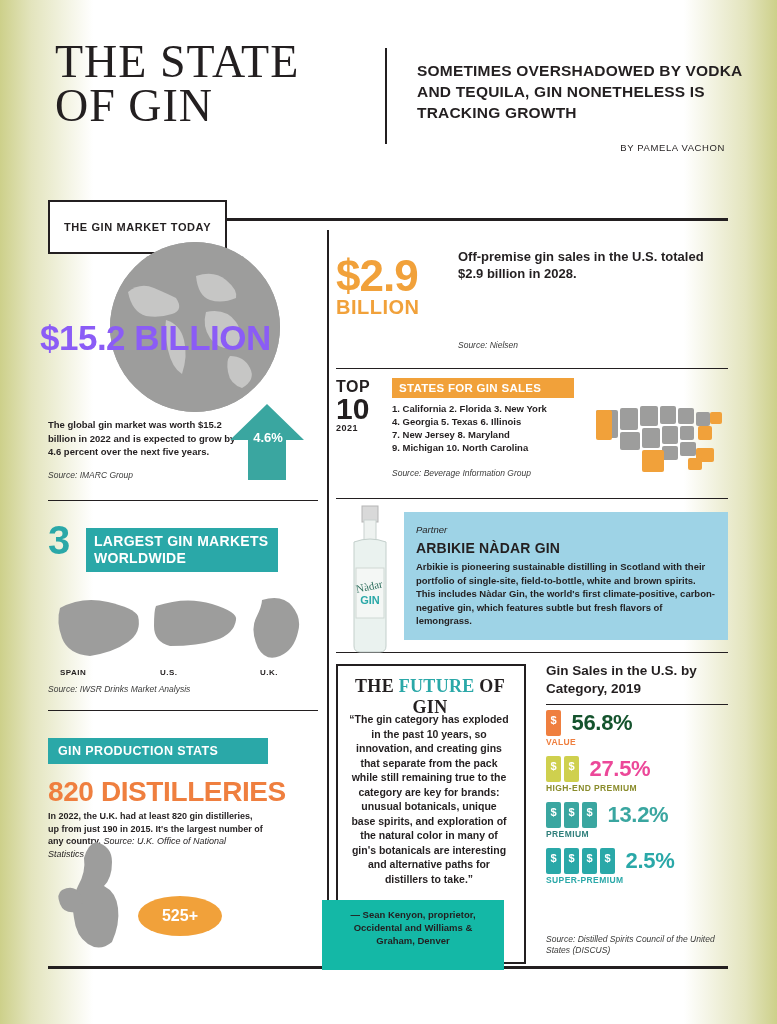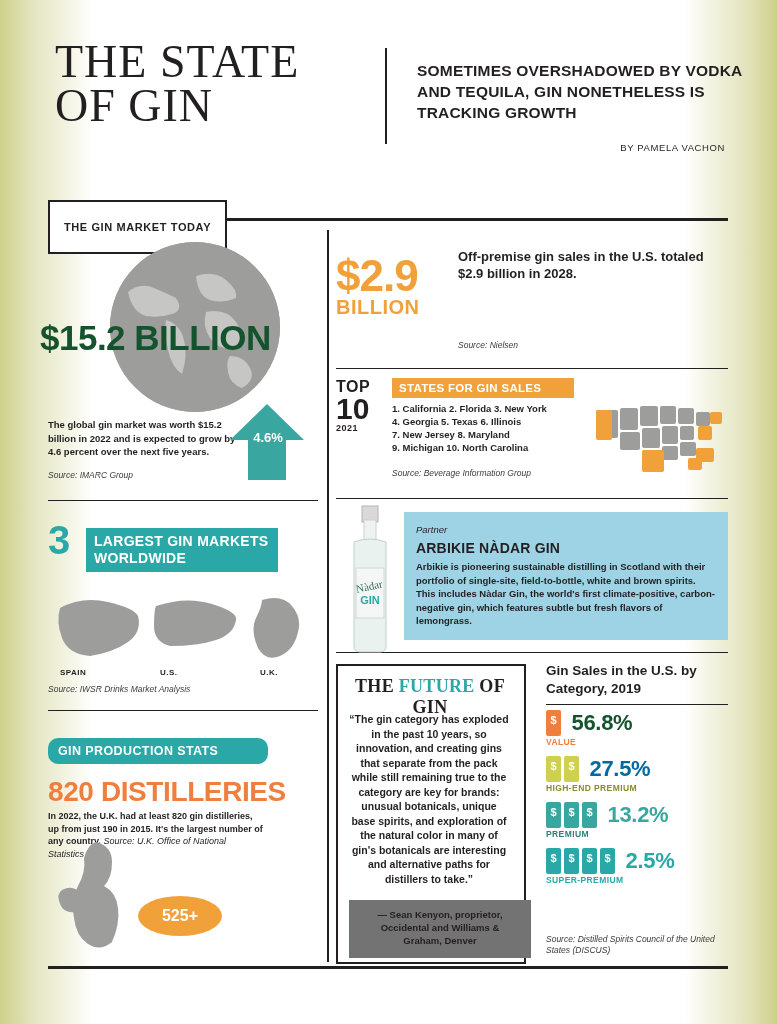--- a/index.html
+++ b/index.html
@@ -41,38 +41,38 @@
     background:#ffffff;border:2px solid #231f20;
     padding:19px 14px;font-size:11px;font-weight:bold;letter-spacing:.6px;
   }
 
   
   .globe{position:absolute;left:110px;top:242px;width:170px;height:170px;border-radius:50%;background:#9d9d9c;}
   .globe svg{display:block;}
   .billion15{
     position:absolute;left:40px;top:318px;width:300px;
     font-family:"Liberation Sans", sans-serif;
-    font-size:35px;font-weight:bold;letter-spacing:-.5px;color:#14532d;
+    font-size:35px;font-weight:bold;letter-spacing:-.5px;color:#8b5cf6;
   }
   .globe-text{position:absolute;left:48px;top:418px;width:200px;font-size:9.5px;line-height:13.5px;font-weight:bold;}
   .globe-src{position:absolute;left:48px;top:470px;font-size:8.5px;font-style:italic;color:#3c3c3b;}
   .arrow-wrap{position:absolute;left:228px;top:402px;width:78px;height:80px;}
   .arrow-pct{position:absolute;left:238px;top:430px;width:60px;text-align:center;font-size:13px;font-weight:bold;color:#ffffff;}
 
   
   .three{position:absolute;left:48px;top:520px;font-size:40px;font-weight:bold;color:#2aa8a8;line-height:40px;}
   .three-band{position:absolute;left:86px;top:528px;width:192px;height:44px;background:#2aa8a8;}
   .three-band span{display:block;color:#fff;font-size:14px;font-weight:bold;line-height:17px;padding:5px 8px 0 8px;letter-spacing:.3px;}
   .maps-row{position:absolute;left:48px;top:586px;width:270px;height:80px;}
   .maplabels{position:absolute;left:48px;top:668px;width:270px;font-size:8px;font-weight:bold;letter-spacing:.5px;}
   .maplabels span{position:absolute;}
   .iwsr{position:absolute;left:48px;top:684px;font-size:8.5px;font-style:italic;color:#3c3c3b;}
 
   
-  .prod-band{position:absolute;left:48px;top:738px;width:220px;height:26px;background:#2aa8a8;border-radius:10px;}
+  .prod-band{position:absolute;left:48px;top:738px;width:220px;height:26px;background:#2aa8a8;}
   .prod-band span{color:#fff;font-size:12.5px;font-weight:bold;line-height:26px;padding-left:10px;letter-spacing:.4px;}
   .distilleries{position:absolute;left:48px;top:776px;font-size:28px;font-weight:bold;color:#ef7f3f;letter-spacing:-.4px;}
   .dist-note{position:absolute;left:48px;top:810px;width:215px;font-size:9px;line-height:12.5px;font-weight:bold;}
   .dist-note i{font-weight:normal;font-style:italic;}
   .uk-map{position:absolute;left:44px;top:838px;width:130px;height:120px;}
   .bubble{position:absolute;left:138px;top:896px;width:84px;height:40px;background:#f1a13a;border-radius:50%;}
   .bubble span{display:block;text-align:center;line-height:40px;color:#fff;font-size:16px;font-weight:bold;}
   .am-note{position:absolute;left:186px;top:884px;width:120px;font-size:9px;line-height:12.5px;font-weight:bold;}
   .am-note i{font-weight:normal;font-style:italic;}
 
@@ -100,21 +100,21 @@
   .partner-lab{position:absolute;left:416px;top:524px;font-size:9.5px;font-style:italic;}
   .partner-title{position:absolute;left:416px;top:540px;font-size:14px;font-weight:bold;letter-spacing:.2px;}
   .partner-body{position:absolute;left:416px;top:560px;width:300px;font-size:9.5px;line-height:13.5px;font-weight:bold;}
   .bottle{position:absolute;left:336px;top:502px;width:68px;height:152px;}
 
   
   .fut-box{position:absolute;left:336px;top:664px;width:186px;height:296px;border:2px solid #231f20;background:#fff;}
   .fut-head{position:absolute;left:352px;top:676px;width:156px;text-align:center;font-family:"Liberation Serif",serif;font-size:18px;font-weight:bold;letter-spacing:.3px;}
   .fut-head .hl{color:#2aa8a8;}
   .fut-quote{position:absolute;left:348px;top:712px;width:162px;text-align:center;font-size:10.5px;line-height:14.5px;font-weight:bold;}
-  .fut-attr{position:absolute;left:349px;top:900px;width:182px;height:58px;background:#737373;}
+  .fut-attr{position:absolute;left:322px;top:900px;width:182px;height:70px;background:#14b8a6;}
   .fut-attr span{display:block;padding:8px 14px 0;font-size:9.5px;line-height:13px;font-weight:bold;text-align:center;}
 
   
   .cat-title{position:absolute;left:546px;top:662px;width:190px;font-size:13.5px;font-weight:bold;line-height:18px;}
   .cat-rule{position:absolute;left:546px;top:704px;width:182px;height:1px;background:#231f20;}
   .cat-rows{position:absolute;left:546px;top:710px;width:190px;}
   .cat-row{position:relative;margin-bottom:9px;}
   .cat-glyphs{display:inline-flex;gap:3px;vertical-align:middle;}
   .gl{width:15px;height:26px;border-radius:2px;position:relative;display:inline-block;}
   .gl:after{content:"$";position:absolute;left:0;right:0;top:4px;text-align:center;font-size:11px;font-weight:bold;color:#fff;}
@@ -292,21 +292,21 @@
         <span class="gl" style="background:#ef7f3f"></span>
       </span>
       <span class="cat-val" style="color:#14532d">56.8%</span>
       <div class="cat-lab" style="color:#ef7f3f">VALUE</div>
     </div>
     <div class="cat-row">
       <span class="cat-glyphs">
         <span class="gl" style="background:#cfd04e"></span>
         <span class="gl" style="background:#cfd04e"></span>
       </span>
-      <span class="cat-val" style="color:#0369a1">27.5%</span>
+      <span class="cat-val" style="color:#ec4899">27.5%</span>
       <div class="cat-lab" style="color:#8a8c2c">HIGH-END PREMIUM</div>
     </div>
     <div class="cat-row">
       <span class="cat-glyphs">
         <span class="gl" style="background:#3aa6a0"></span>
         <span class="gl" style="background:#3aa6a0"></span>
         <span class="gl" style="background:#3aa6a0"></span>
       </span>
       <span class="cat-val" style="color:#3aa6a0">13.2%</span>
       <div class="cat-lab" style="color:#2f7f7b">PREMIUM</div>

